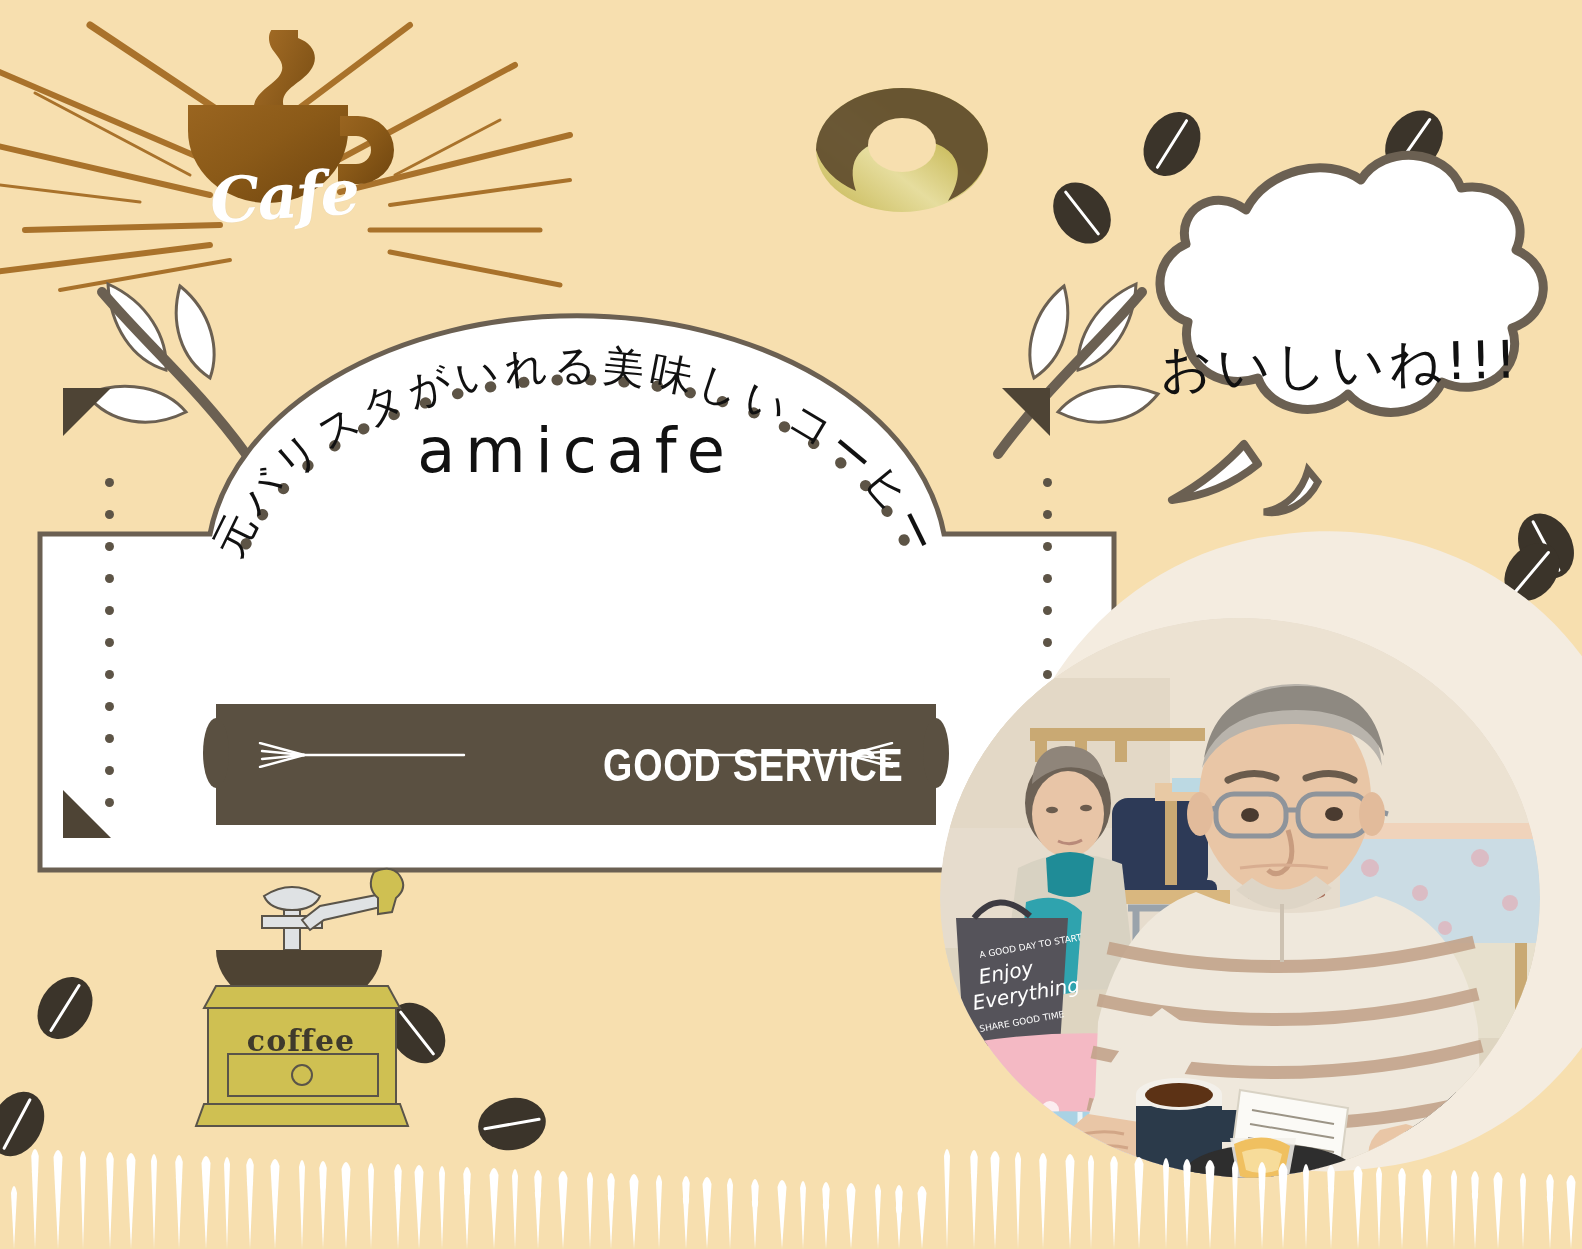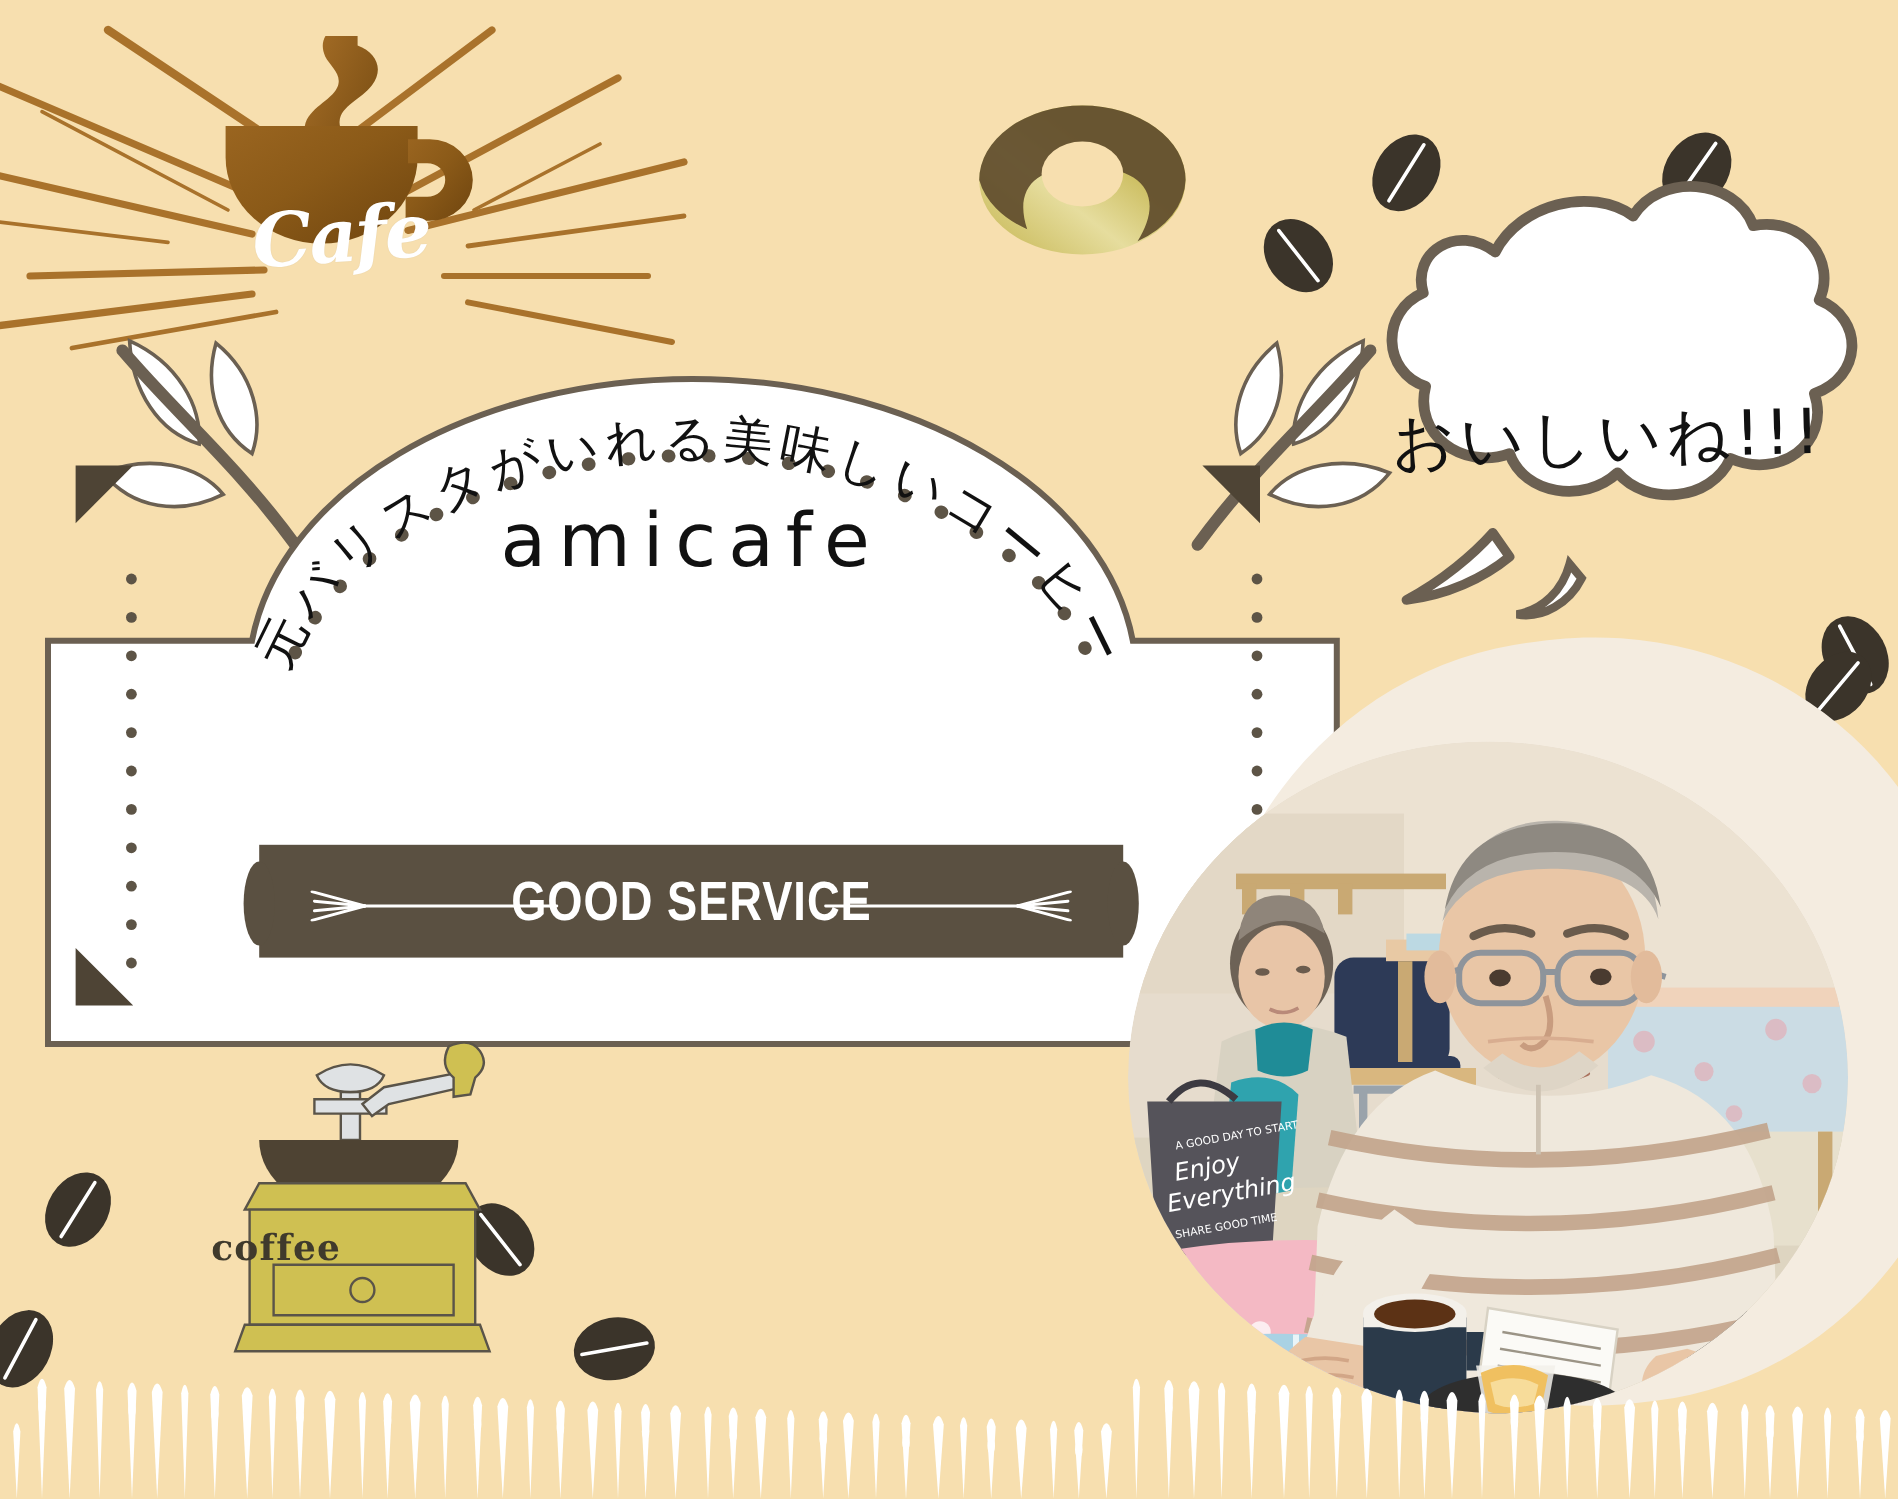--- a/index.html
+++ b/index.html
@@ -91,44 +91,44 @@
       12px 13px 14px rgba(60,50,30,.38);
   }
   .title-green .g1{color:#1d8a3b;}
   .title-green .g2{color:#58a63c;}
   .title-green .g3{color:#3f9b38;}
   .title-green .g4{color:#1d8a3b;}
   .title-green .g5{color:#0f7d33;}
 
   
   .ribbon{
-    position:absolute;left:216px;top:704px;width:720px;height:94px;
+    position:absolute;left:216px;top:704px;width:720px;height:121px;
     background:#5a5041;
-    display:flex;align-items:center;justify-content:center;
+    display:flex;align-items:center;justify-content:flex-end;
   }
   .ribbon:before,.ribbon:after{
     content:"";position:absolute;top:14px;width:26px;height:70px;background:#5a5041;
     border-radius:50%;
   }
   .ribbon:before{left:-13px;}
   .ribbon:after{right:-13px;}
   .ribbon-label{
     color:#ffffff;font-size:46px;font-weight:bold;letter-spacing:1px;
     font-family:"Liberation Sans Narrow","Liberation Sans",sans-serif;
     transform:scaleX(.82);
     z-index:3;position:relative;
   }
   .ribbon-arrow{position:absolute;top:38px;width:210px;height:26px;z-index:2;}
   .ribbon-arrow.l{left:40px;}
   .ribbon-arrow.r{right:40px;}
 
   
   .grinder{position:absolute;left:176px;top:858px;width:250px;height:295px;}
   .grinder-word{
-    position:absolute;left:176px;top:1023px;width:250px;
+    position:absolute;left:176px;top:1023px;width:250px;text-align:center;
     font-size:30px;color:#3f3a2c;font-weight:bold;
     font-family:"DejaVu Serif", serif;letter-spacing:1px;
   }
 
   
   .blob-bg{
     position:absolute;left:1002px;top:532px;width:640px;height:640px;
     background:#f4ece0;
     border-radius:50% 50% 48% 52% / 52% 48% 50% 50%;
     transform:rotate(-7deg);

